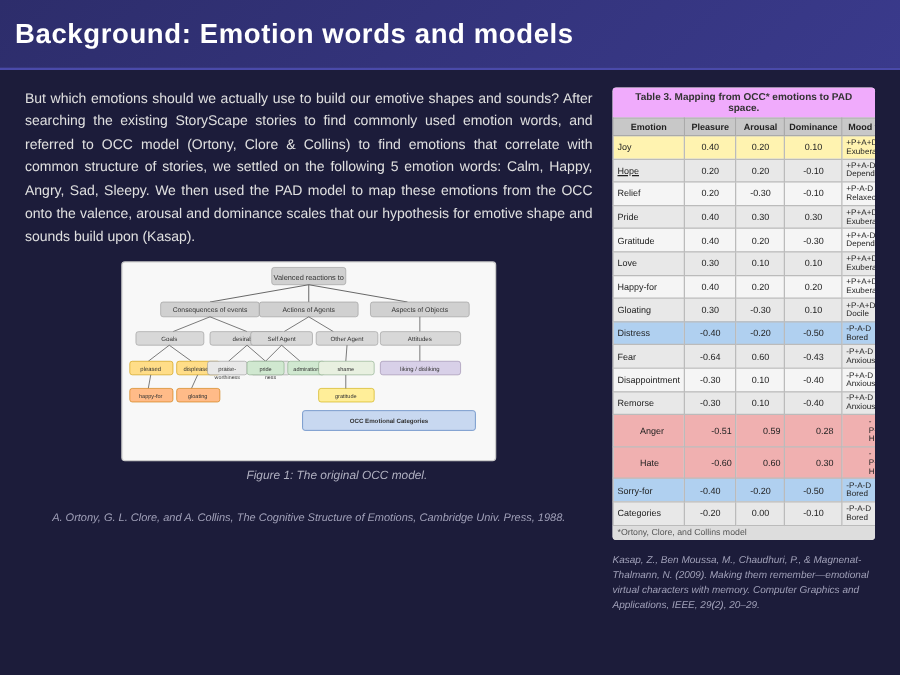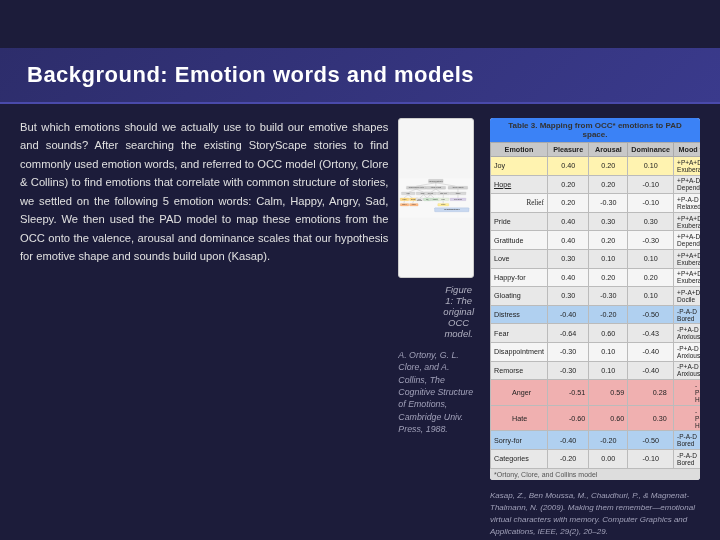--- a/index.html
+++ b/index.html
@@ -14,42 +14,42 @@
     .slide {
       width: 720px;
       height: 540px;
       background: #1c1c3a;
       display: flex;
       flex-direction: column;
     }
 
     .header {
       background: linear-gradient(135deg, #2d2d6b, #3a3a8c);
-      padding: 14px 27px;
+      padding: 14px 12px;
       border-bottom: 2px solid #4a4aaa;
-      margin-top: 48px;
     }
 
     .header h1 {
       color: #ffffff;
       font-size: 22px;
       font-weight: bold;
       letter-spacing: 0.5px;
     }
 
     .content {
       display: flex;
       flex: 1;
       padding: 14px 20px 10px 20px;
       gap: 16px;
     }
 
     .left-col {
       flex: 1;
       display: flex;
+      flex-direction: column;
       gap: 10px;
     }
 
     .main-text {
       color: #e0e0e0;
       font-size: 11.2px;
       line-height: 1.65;
       text-align: justify;
     }
 
@@ -86,39 +86,39 @@
       font-style: italic;
       text-align: center;
       margin-left: 45px;
     }
 
     .ref-text {
       color: #a0a0b8;
       font-size: 8.8px;
       font-style: italic;
       line-height: 1.4;
-      margin-top: 4px;
+      margin-top: 16px;
     }
 
     .right-col {
       width: 210px;
       display: flex;
       flex-direction: column;
       gap: 10px;
     }
 
     .table-container {
       background: #f0f0f0;
       border-radius: 3px;
       overflow: hidden;
       flex: 0 0 auto;
     }
 
     .table-title {
-      background: #3b82f6;
+      background: #f0abfc;
       color: #333;
       font-size: 8px;
       font-weight: bold;
       padding: 3px 18px;
       text-align: center;
     }
 
     .emotion-table {
       width: 100%;
       border-collapse: collapse;
@@ -290,21 +290,21 @@
                 <td style="text-align: left; font-size: 6.5px;">+P+A+D Exuberant</td>
               </tr>
               <tr>
                 <td style="text-align: left; text-decoration: underline;">Hope</td>
                 <td>0.20</td>
                 <td>0.20</td>
                 <td>-0.10</td>
                 <td style="text-align: left; font-size: 6.5px;">+P+A-D Dependent</td>
               </tr>
               <tr>
-                <td style="text-align: right; font-family: Liberation Serif, serif;">Relief</td>
+                <td style="text-align: left;">Relief</td>
                 <td>0.20</td>
                 <td>-0.30</td>
                 <td>-0.10</td>
                 <td style="text-align: left; font-size: 6.5px;">+P-A-D Relaxed</td>
               </tr>
               <tr>
                 <td style="text-align: left;">Pride</td>
                 <td>0.40</td>
                 <td>0.30</td>
                 <td>0.30</td>

